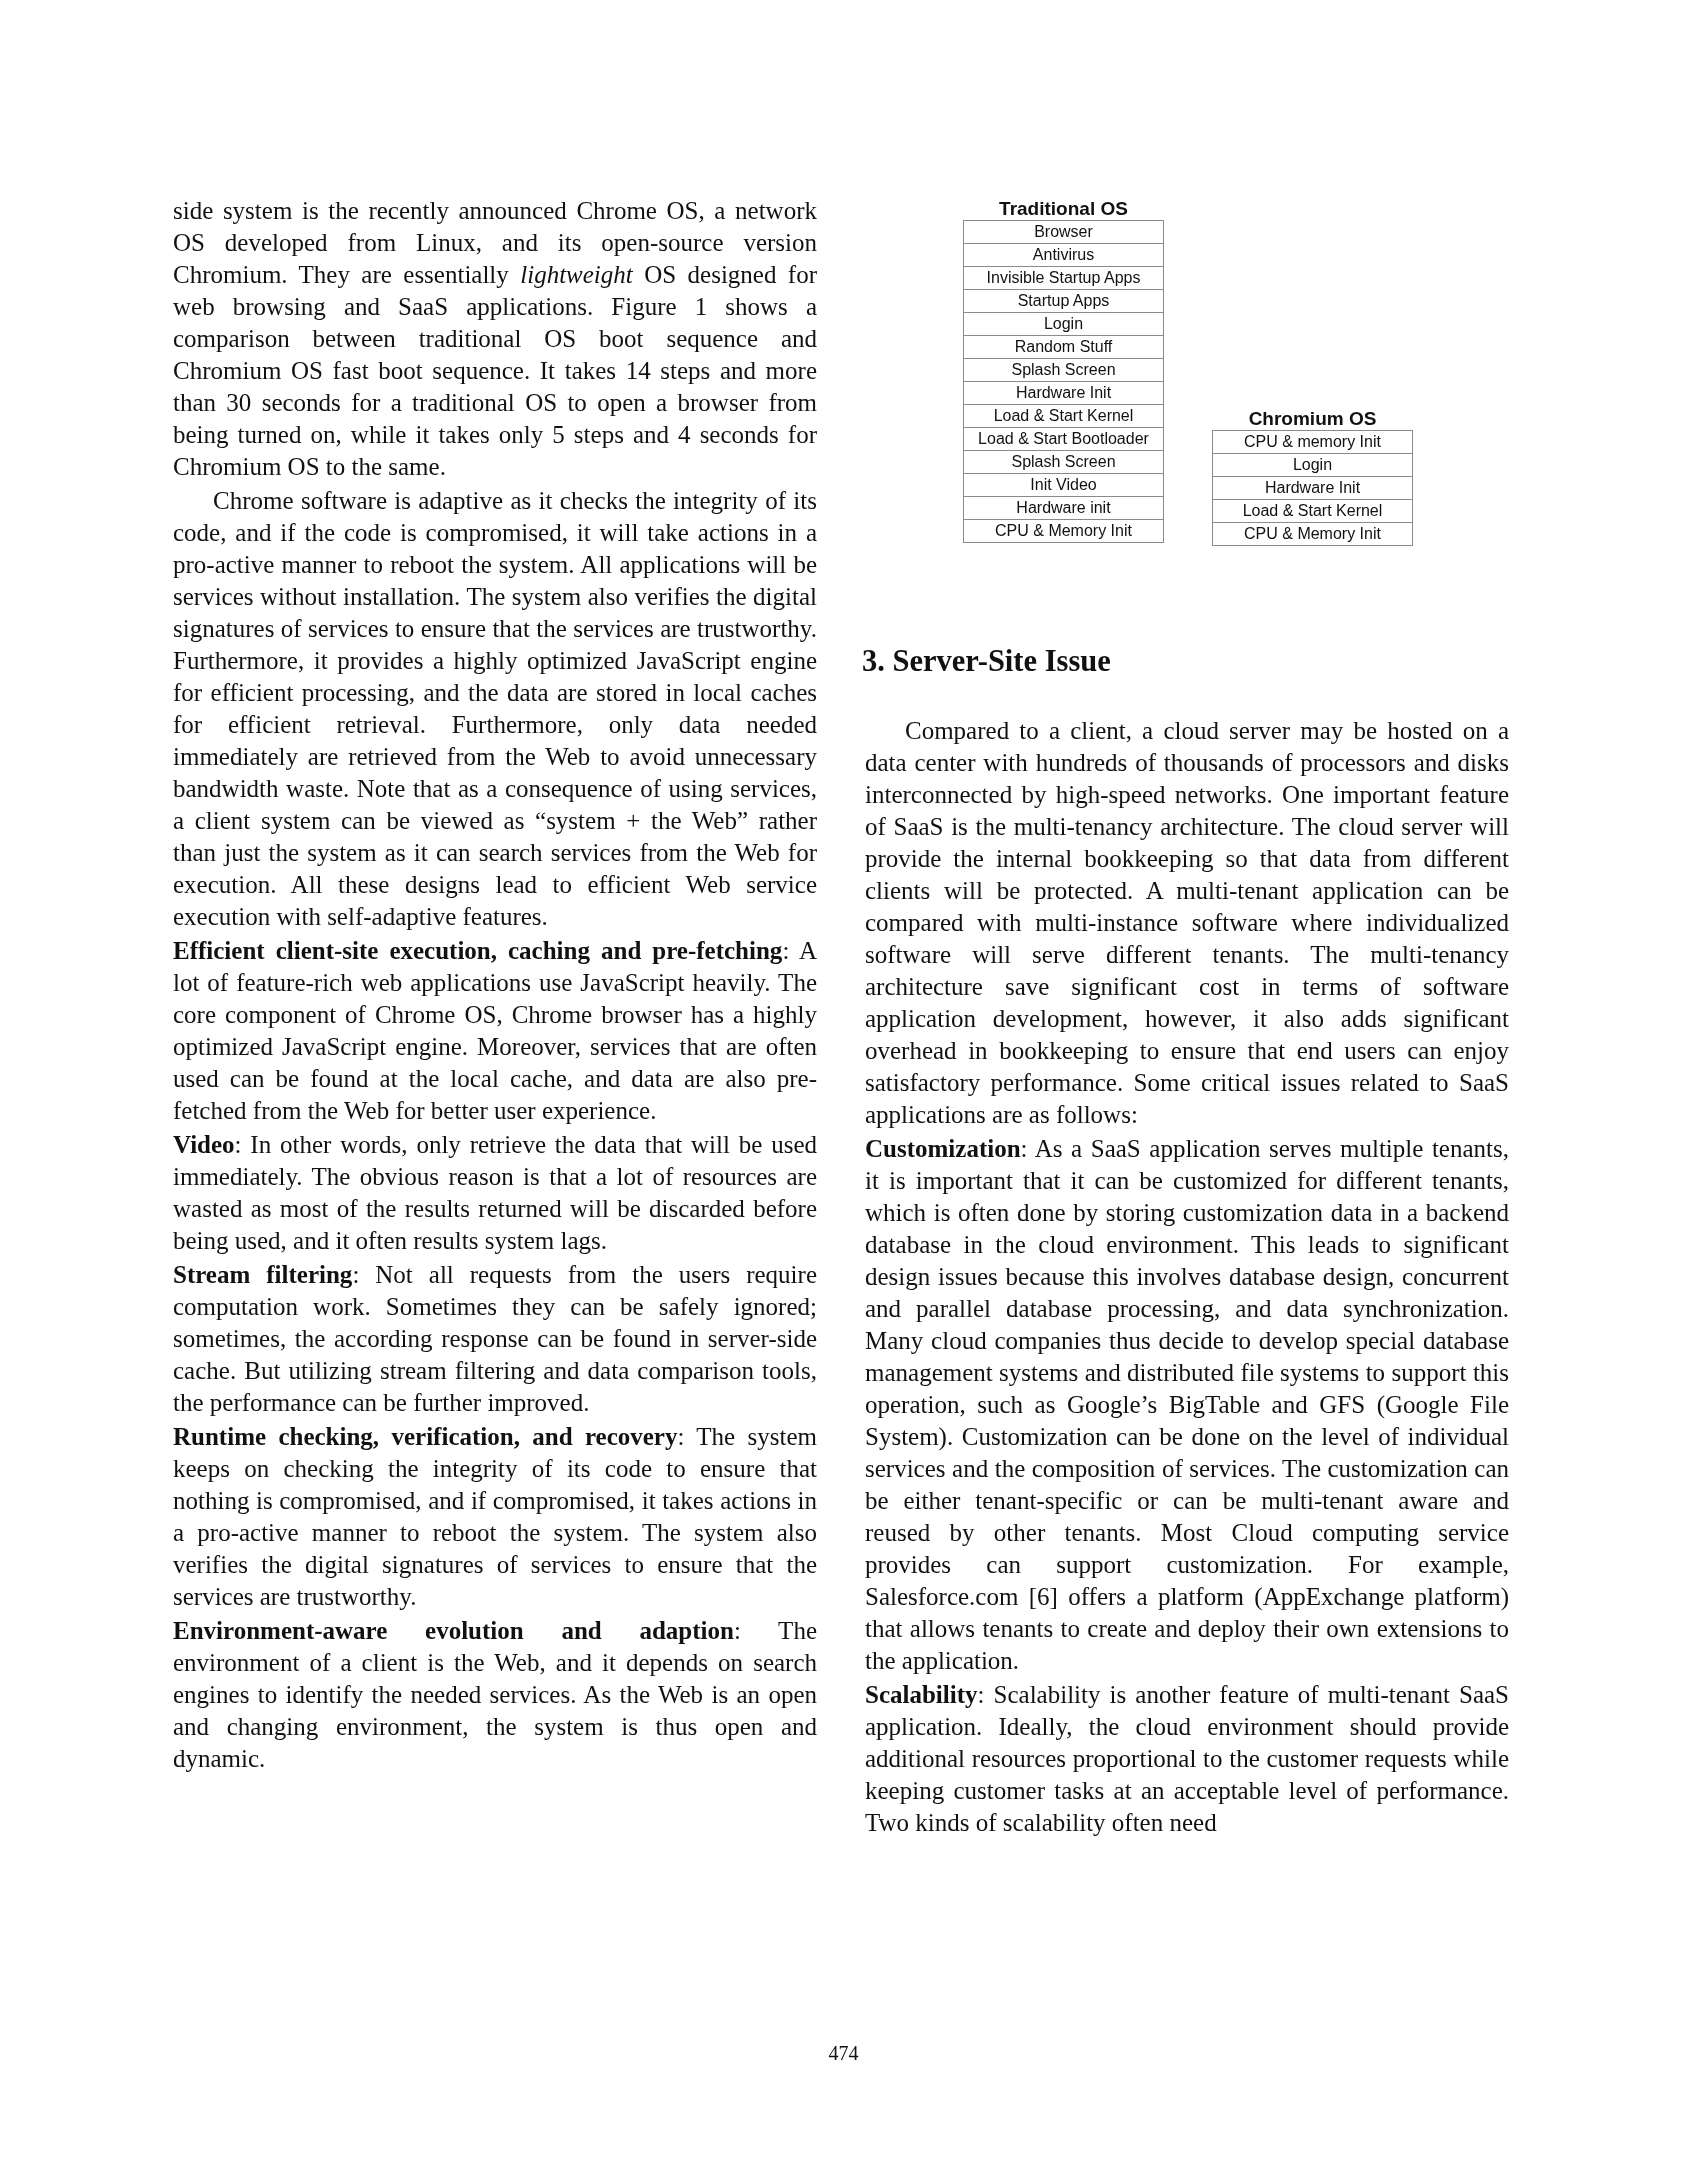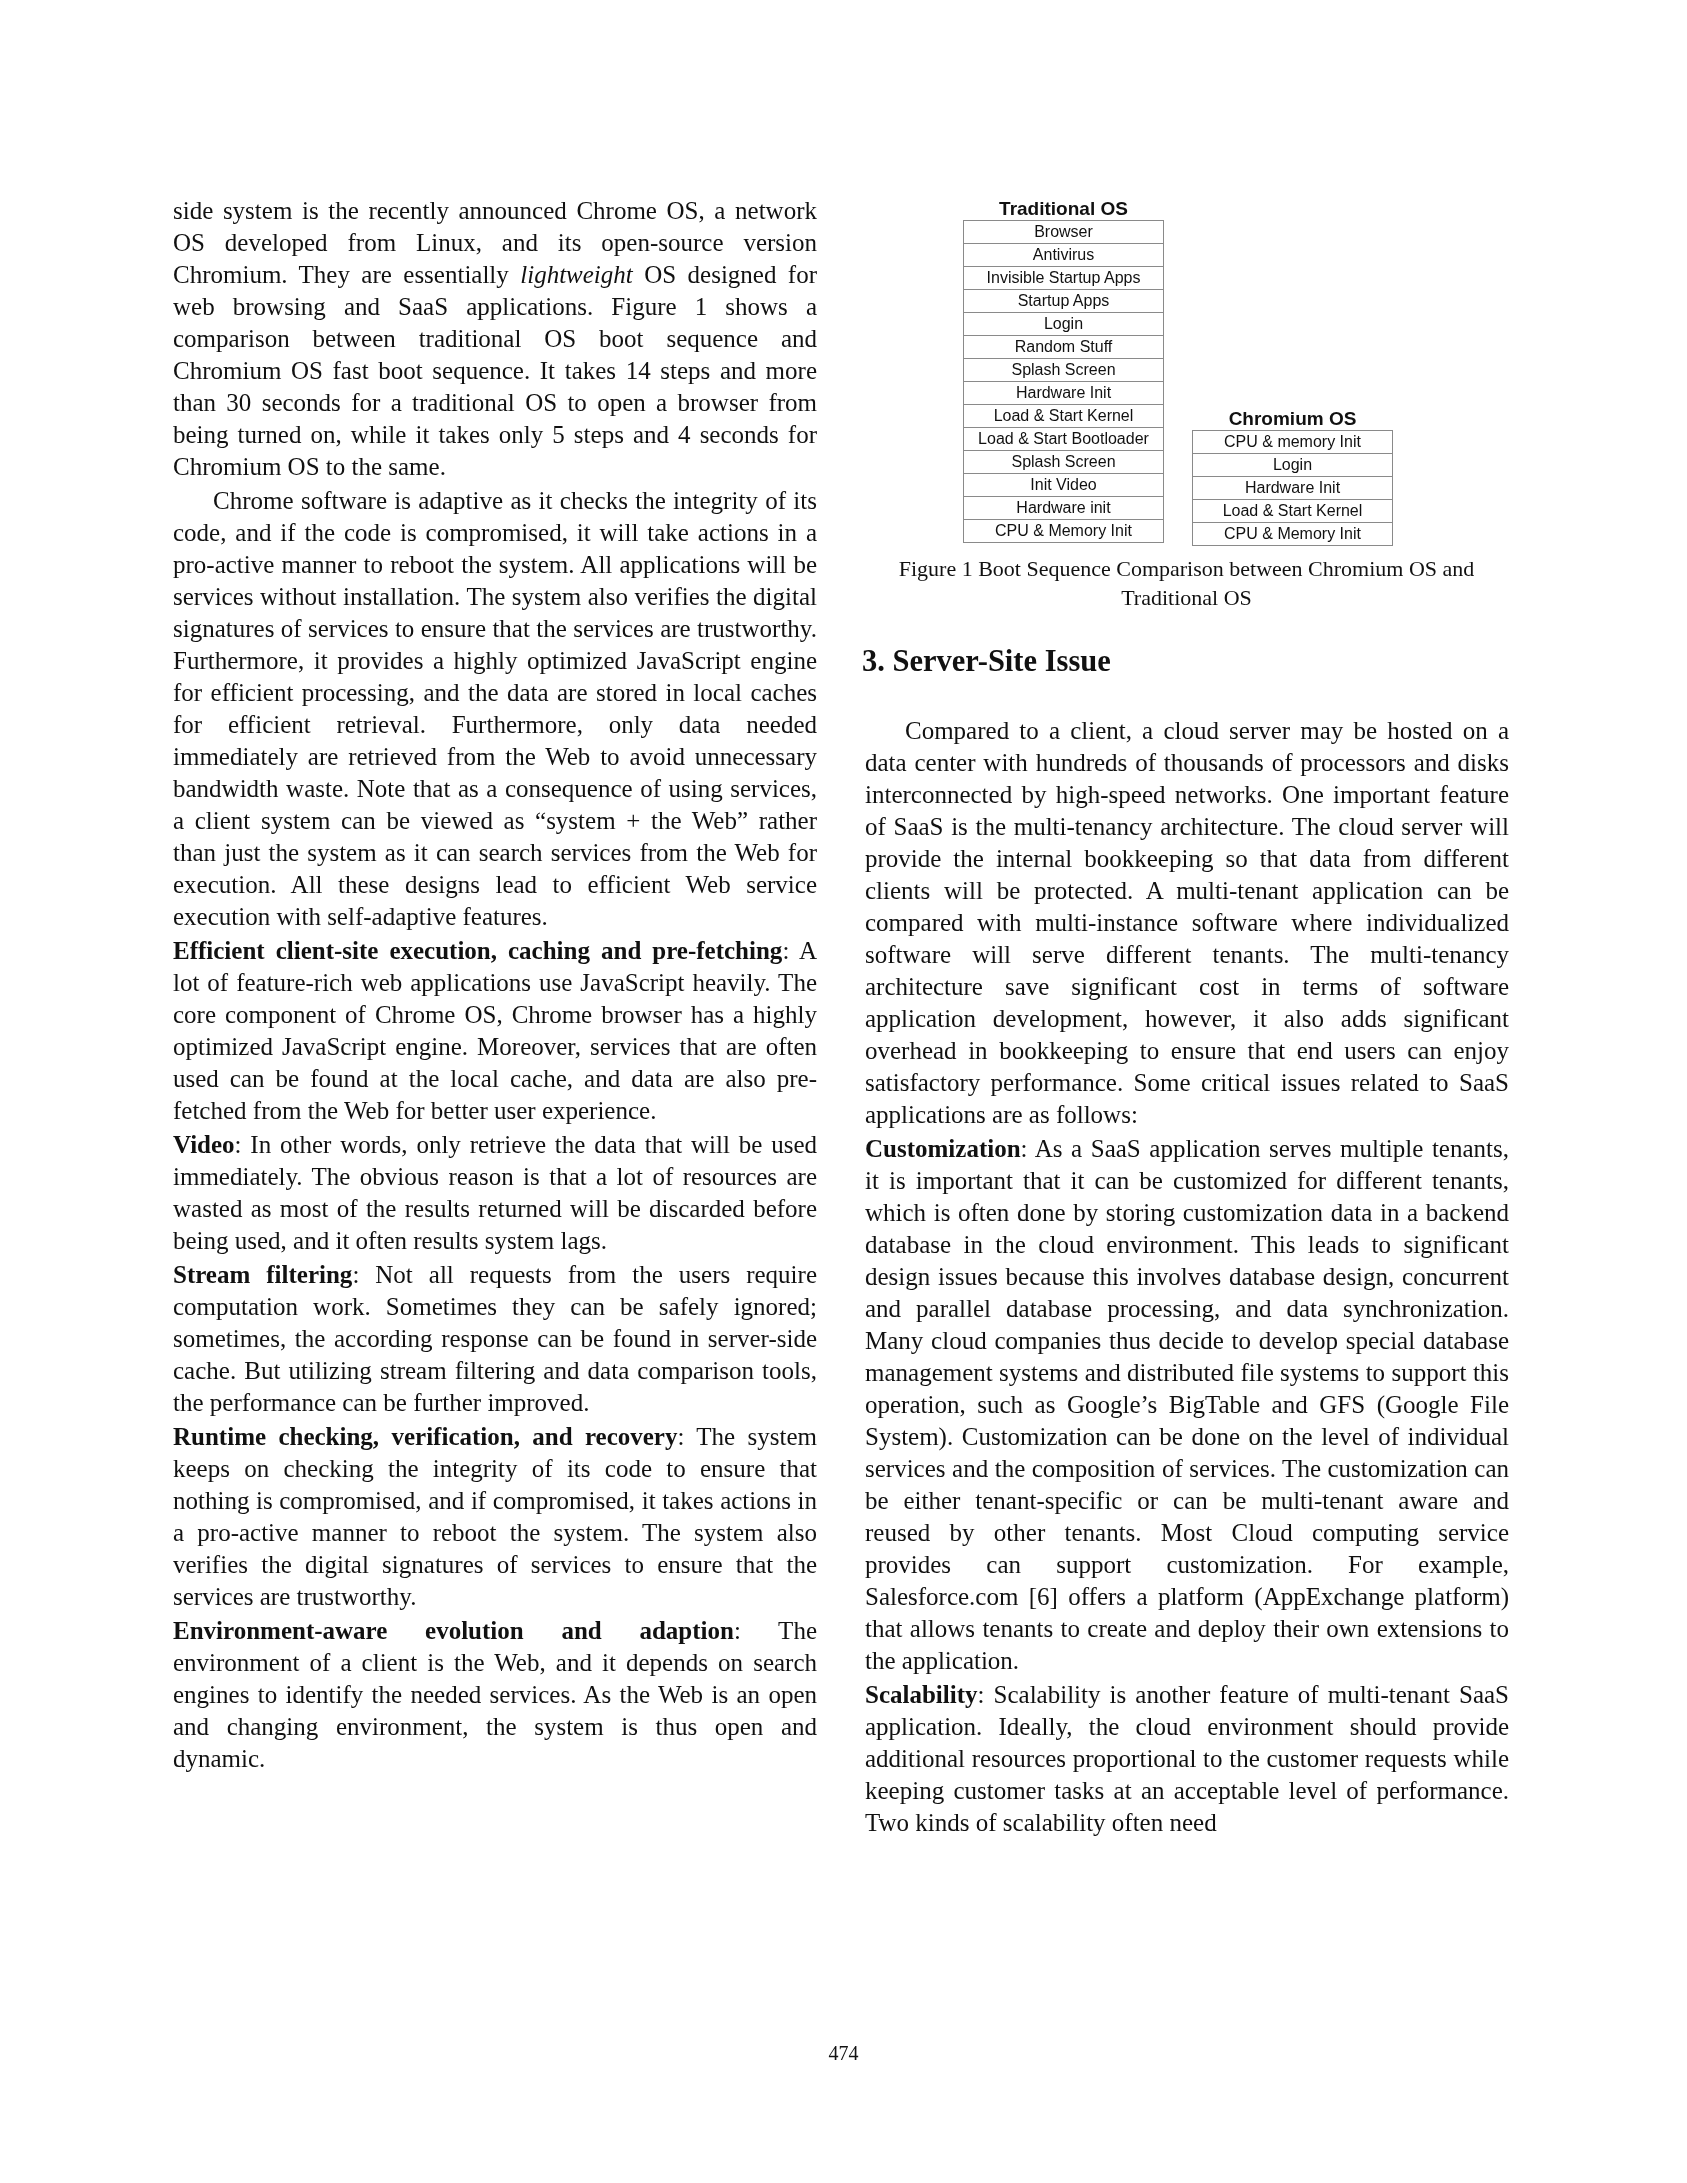--- a/index.html
+++ b/index.html
@@ -11,21 +11,21 @@
   .col p { margin: 2px; }
   .indent { text-indent: 40px; }
   .indent-sm { text-indent: 20px; }
   .term { font-weight: bold; }
   .figure { position: absolute; left: 857px; top: 191px; width: 659px; }
   .os-block { position: absolute; font-family: "Liberation Sans", sans-serif; }
   .os-title { font-weight: bold; font-size: 19px; text-align: center; line-height: 23px; }
   .os-table { border-collapse: collapse; }
   .os-table td { border: 1.2px solid #8a8a8a; width: 199px; height: 22px; padding: 0; text-align: center; font-size: 16px; line-height: 21.4px; white-space: nowrap; }
   .trad { left: 106px; top: 6px; }
-  .chrom { left: 335px; top: 216px; }
+  .chrom { left: 355px; top: 216px; }
   .caption { position: absolute; left: 857px; top: 554px; width: 659px; text-align: center; font-family: "Liberation Serif", serif; font-size: 22px; line-height: 29px; }
   .section-heading { position: absolute; left: 862px; top: 643px; font-family: "Liberation Serif", serif; font-weight: bold; font-size: 30.5px; line-height: 36px; margin: 0; text-align: center; }
   .page-number { position: absolute; left: 0; width: 1687px; top: 2042px; text-align: center; font-family: Liberation Serif, serif; font-size: 20px; }
 </style>
 </head>
 <body>
 
 <div class="page">
 
   <div class="col col-left">
@@ -104,21 +104,20 @@
         <tr>
               <td>Load &amp; Start Kernel</td>
             </tr>
         <tr>
               <td>CPU &amp; Memory Init</td>
             </tr>
       </tbody>
         </table>
     </div>
   </div>
-  <div class="caption">Figure 1 Boot Sequence Comparison between Chromium OS and Traditional OS</div>
 
   <h2 class="section-heading">3. Server-Site Issue</h2>
 
   <div class="col col-right">
     <p class="indent">Compared to a client, a cloud server may be hosted on a data center with hundreds of thousands of processors and disks interconnected by high-speed networks. One important feature of SaaS is the multi-tenancy architecture.  The cloud server will provide the internal bookkeeping so that data from different clients will be protected. A multi-tenant application can be compared with multi-instance software where individualized software will serve different tenants. The multi-tenancy architecture save significant cost in terms of software application development, however, it also adds significant overhead in bookkeeping to ensure that end users can enjoy satisfactory performance. Some critical issues related to SaaS applications are as follows:</p>
     <p><span class="term">Customization</span><span>: As a SaaS application serves multiple tenants, it is important that it can be customized for different tenants, which is often done by storing customization data in a backend database in the cloud environment. This leads to significant design issues because this involves database design, concurrent and parallel database processing, and data synchronization. Many cloud companies thus decide to develop special database management systems and distributed file systems to support this operation, such as Google’s BigTable and GFS (Google File System). Customization can be done on the level of individual services and the composition of services.  The customization can be either tenant-specific or can be multi-tenant aware and reused by other tenants. Most Cloud computing service provides can support customization. For example, Salesforce.com [6] offers a platform (AppExchange platform) that allows tenants to create and deploy their own extensions to the application.</span></p>
     <p><span class="term">Scalability</span><span>: Scalability is another feature of multi-tenant SaaS application. Ideally, the cloud environment should provide additional resources proportional to the customer requests while keeping customer tasks at an acceptable level of performance. Two kinds of scalability often need</span></p>
   </div>
 
   <div class="page-number">474</div>

